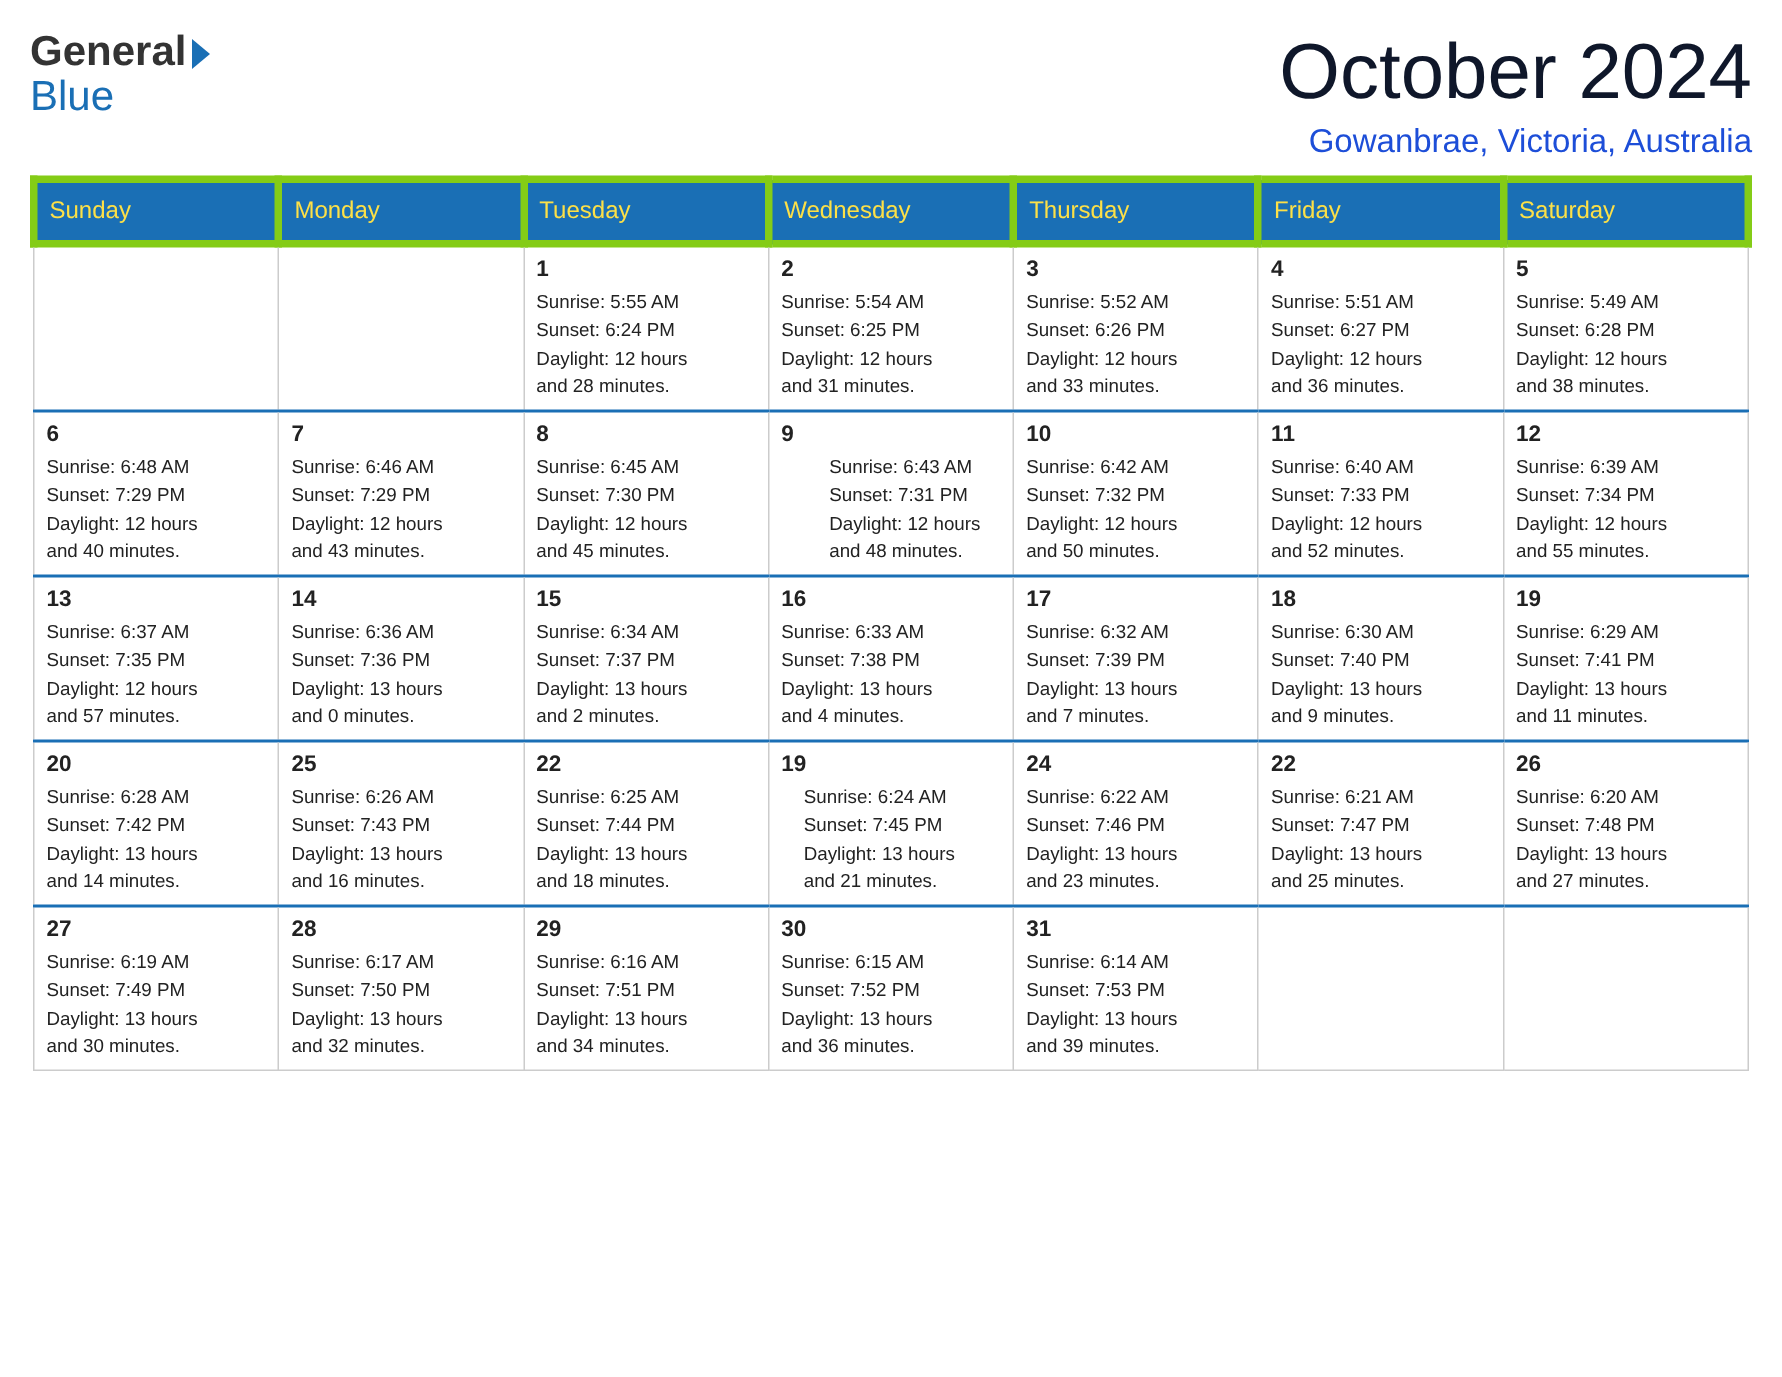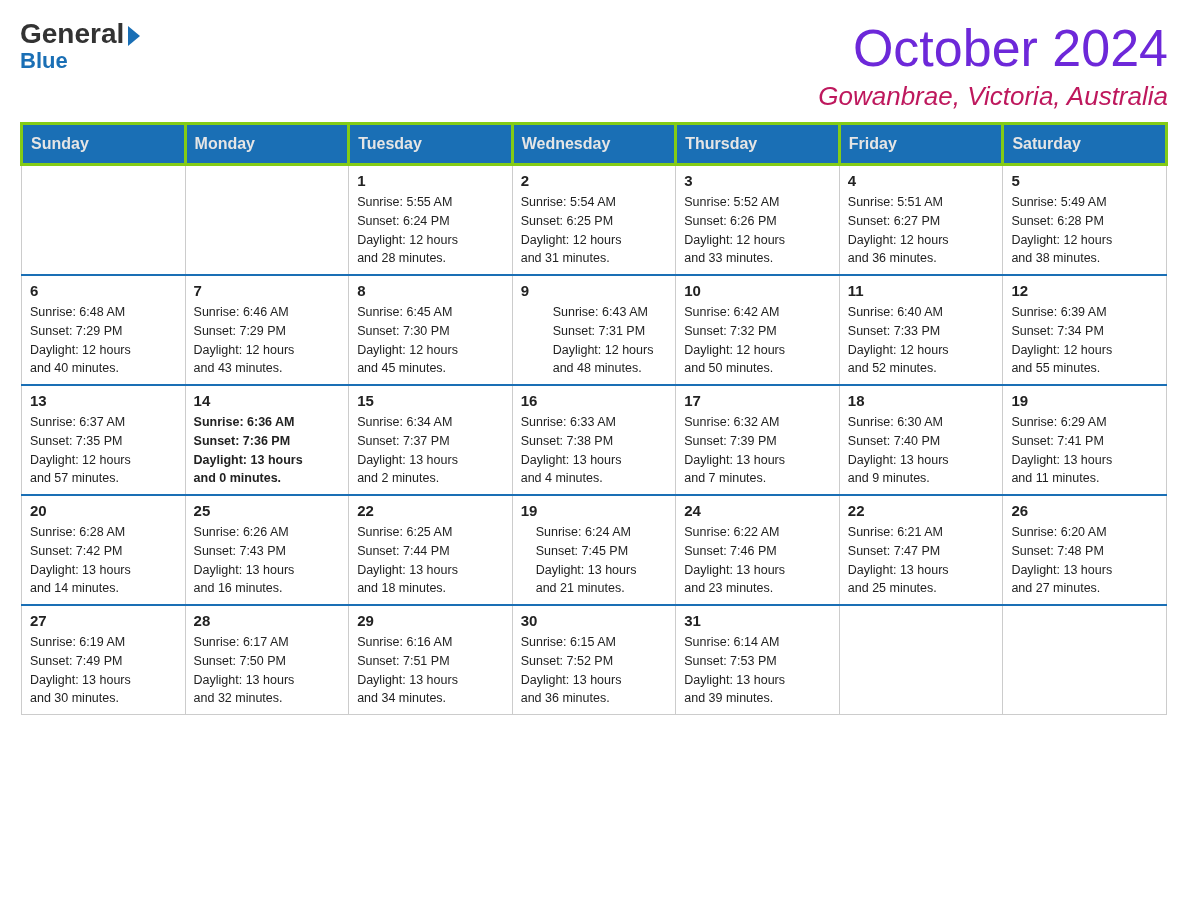--- a/index.html
+++ b/index.html
@@ -21,63 +21,62 @@
       flex-direction: column;
       align-items: flex-start;
     }
     .logo-general {
       font-size: 28px;
       font-weight: bold;
       color: #333;
       line-height: 1;
     }
     .logo-blue {
-      font-size: 22px;
-      font-weight: bold;
+      font-size: 28px;
+      font-weight: normal;
       color: #1a6fb5;
       display: flex;
       align-items: center;
     }
     .logo-triangle {
       width: 0;
       height: 0;
       border-left: 12px solid #1a6fb5;
       border-top: 10px solid transparent;
       border-bottom: 10px solid transparent;
       margin-left: 4px;
       margin-bottom: 2px;
     }
     .title-section {
       text-align: right;
     }
     .month-title {
       font-size: 52px;
       font-weight: normal;
-      color: #6d28d9;
+      color: #0f172a;
       line-height: 1.1;
     }
     .location {
-      font-size: 26px;
-      color: #be185d;
+      font-size: 22px;
+      color: #1d4ed8;
       margin-top: 4px;
-      font-style: italic;
     }
     .calendar {
       width: 100%;
       border-collapse: collapse;
       margin-top: 8px;
     }
     .calendar th {
       background-color: #1a6fb5;
-      color: #e5e5e5;
+      color: #fde047;
       padding: 10px 8px;
       text-align: left;
       font-size: 16px;
-      font-weight: bold;
-      border: 3px solid #84cc16;
+      font-weight: normal;
+      border: 5px solid #84cc16;
     }
     .calendar td {
       vertical-align: top;
       border: 1px solid #ccc;
       border-top: 2px solid #1a6fb5;
       padding: 6px 8px;
       width: calc(100% / 7);
       min-height: 100px;
       font-size: 13px;
       color: #222;
@@ -223,21 +222,21 @@
       <tr class="week-row">
         <td>
           <span class="day-number">13</span>
           <div class="day-info" style="white-space: pre-line;">Sunrise: 6:37 AM
 Sunset: 7:35 PM
 Daylight: 12 hours
 and 57 minutes.</div>
         </td>
         <td>
           <span class="day-number">14</span>
-          <div class="day-info" style="white-space: pre-line; font-weight: bold;">Sunrise: 6:36 AM
+          <div class="day-info" style="white-space: pre-line;">Sunrise: 6:36 AM
 Sunset: 7:36 PM
 Daylight: 13 hours
 and 0 minutes.</div>
         </td>
         <td>
           <span class="day-number">15</span>
           <div class="day-info" style="white-space: pre-line;">Sunrise: 6:34 AM
 Sunset: 7:37 PM
 Daylight: 13 hours
 and 2 minutes.</div>

